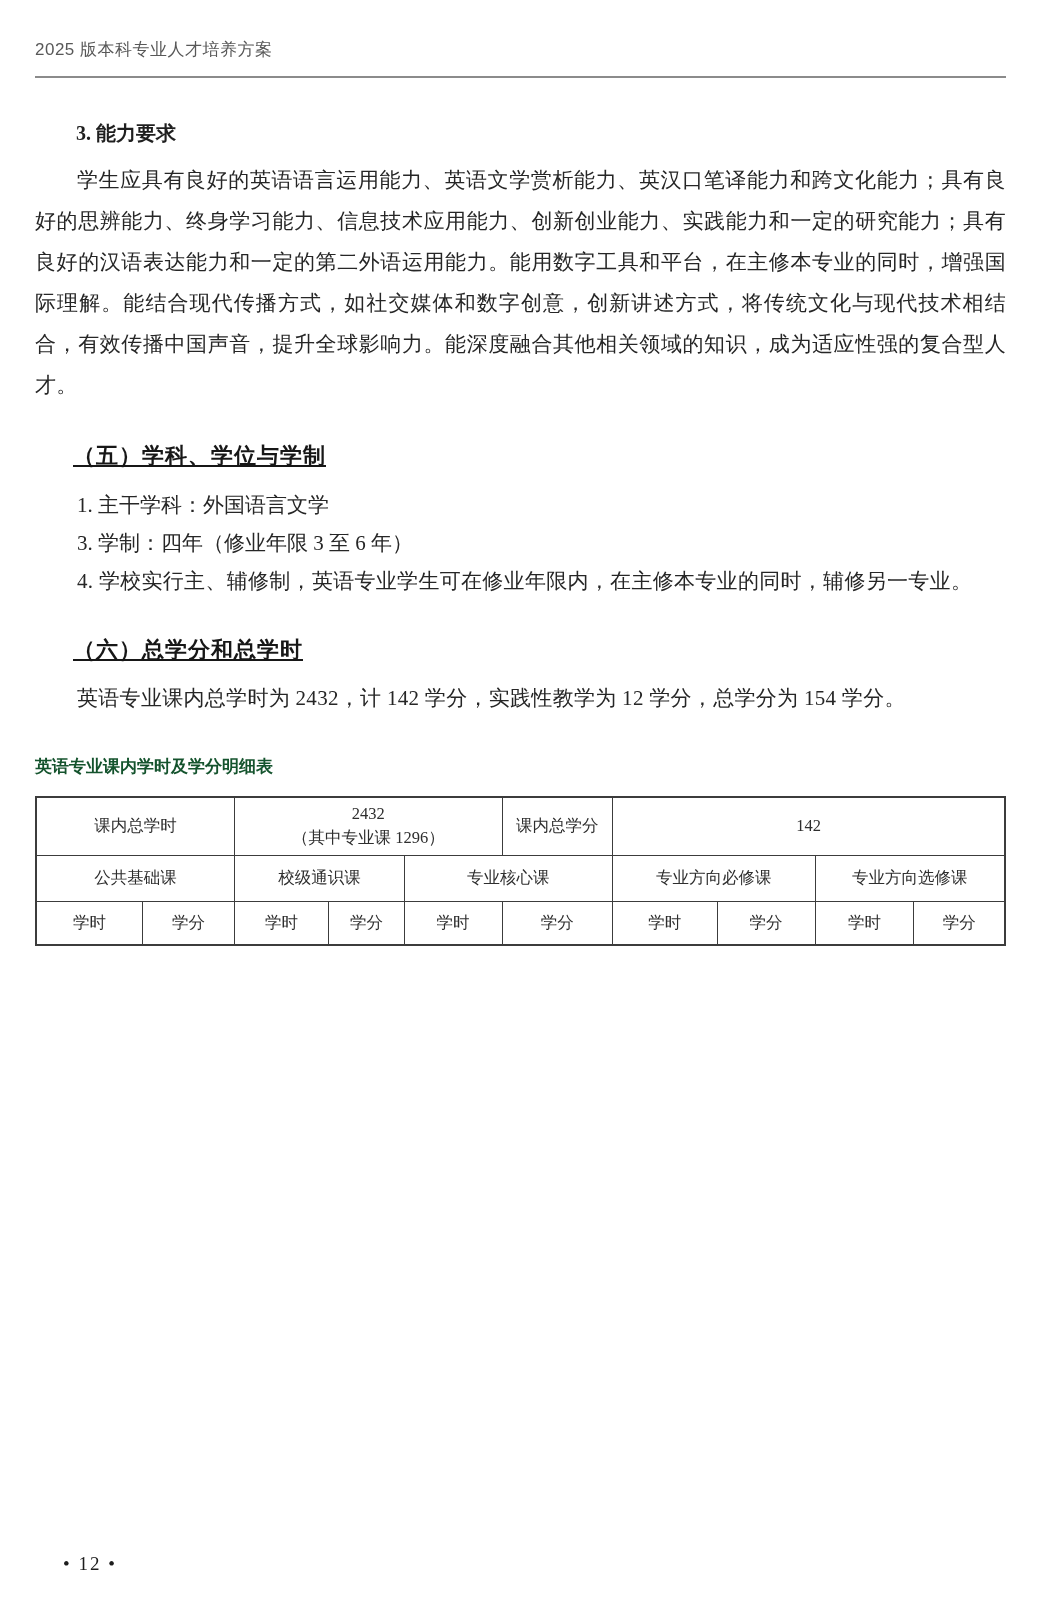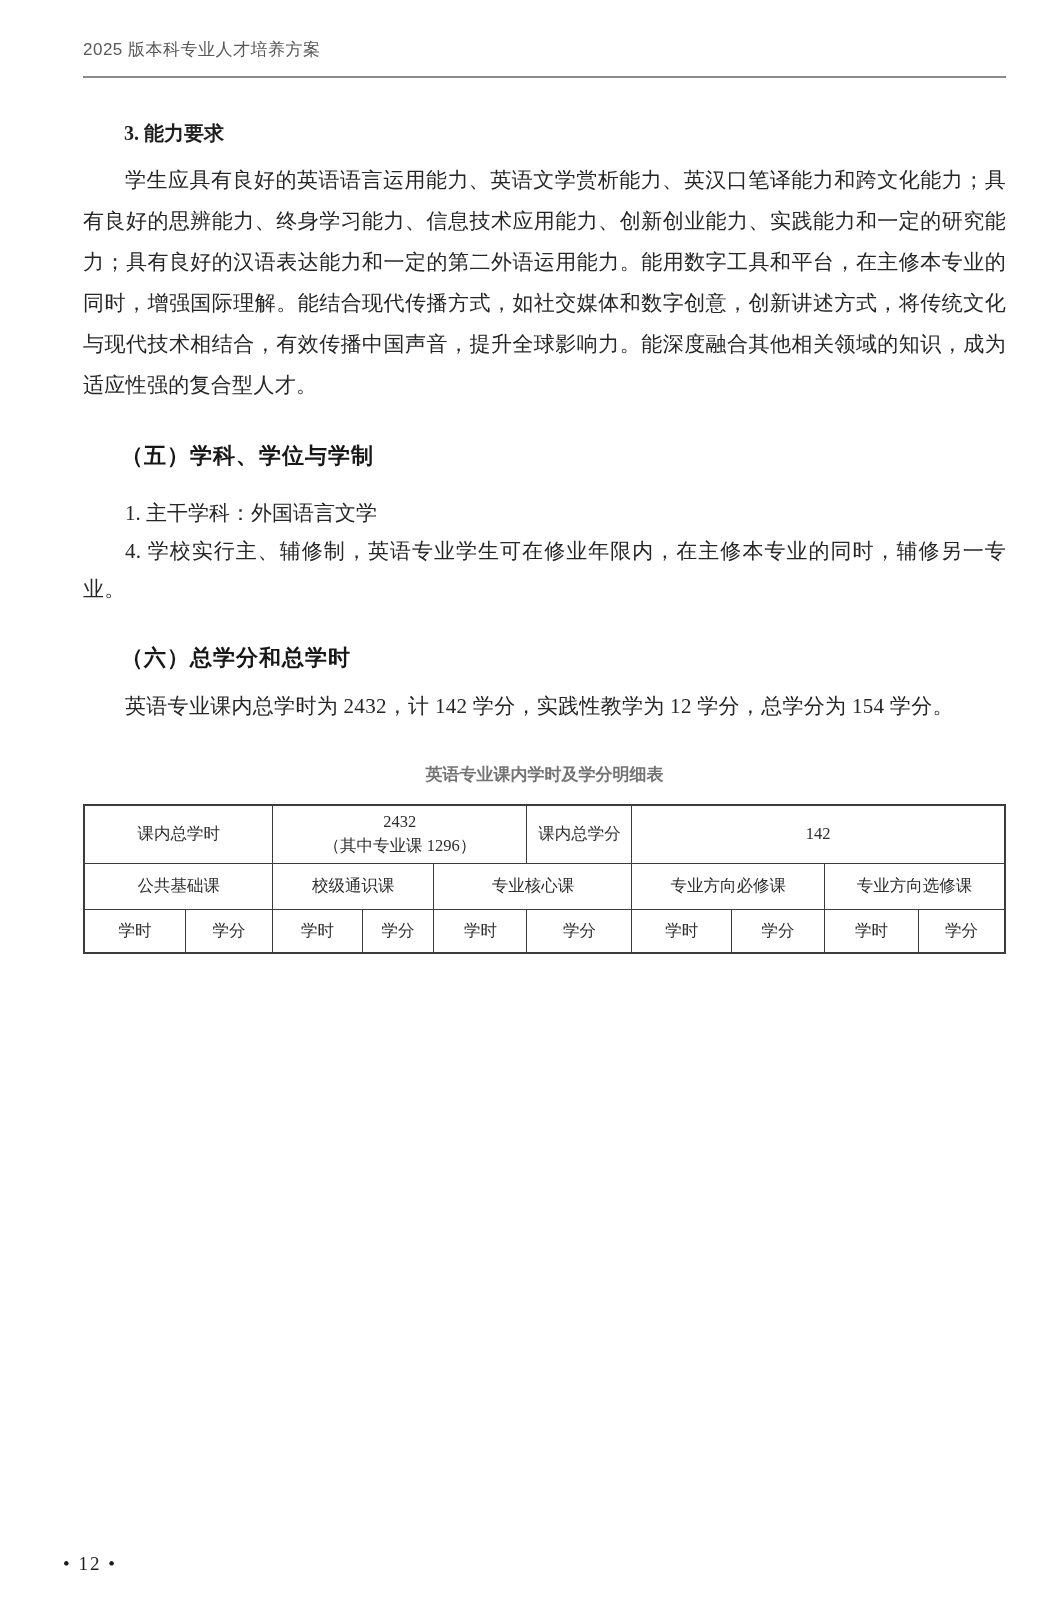--- a/index.html
+++ b/index.html
@@ -8,21 +8,21 @@
     height: 1605px;
     background: #ffffff;
     font-family: "Liberation Serif", "DejaVu Serif", serif;
     color: #262626;
     position: relative;
     overflow: hidden;
   }
   .page {
     position: absolute;
     inset: 0;
-    padding: 40px 58px 0 83px;
+    padding: 40px 58px 0 35px;
     box-sizing: border-box;
   }
   
   .header-text {
     font-family: "Liberation Sans", "DejaVu Sans", sans-serif;
     font-size: 17px;
     color: #585858;
     letter-spacing: 0.5px;
     line-height: 20px;
   }
@@ -40,32 +40,33 @@
     line-height: 26px;
   }
   .main-heading {
     font-family: "Liberation Sans", "DejaVu Sans", sans-serif;
     font-size: 22px;
     font-weight: bold;
     color: #171717;
     letter-spacing: 1px;
     margin: 36px 0 0 38px;
     line-height: 28px;
+    text-decoration: underline;
   }
   
   .body-para {
     font-size: 21px;
     line-height: 41px;
     text-align: justify;
     text-indent: 2em;
     margin: 14px 0 0 0;
     color: #262626;
     letter-spacing: 0.3px;
   }
-  .list-block { margin-top: 24px; }
+  .list-block { margin-top: 16px; }
   .list-item {
     font-size: 21px;
     line-height: 38px;
     text-indent: 2em;
     margin: 0;
     color: #262626;
   }
   .list-item-wrap {
     font-size: 21px;
     line-height: 38px;
@@ -73,22 +74,21 @@
     text-align: justify;
     margin: 0;
     color: #262626;
     letter-spacing: 0.3px;
   }
   
   .table-title {
     font-family: "Liberation Sans", "DejaVu Sans", sans-serif;
     font-size: 17px;
     font-weight: bold;
-    color: #737373;
-    text-align: center;
+    color: #14532d;
     margin-top: 36px;
   }
   .detail-table {
     width: 100%;
     border-collapse: collapse;
     table-layout: fixed;
     margin-top: 18px;
     font-size: 16.5px;
     color: #2e2e2e;
     border: 2px solid #3c3c3c;
@@ -124,20 +124,21 @@
     <div class="header-text">2025 版本科专业人才培养方案</div>
     <div class="header-rule"></div>
   </div>
 
   <h3 class="sub-heading">3. 能力要求</h3>
   <p class="body-para">学生应具有良好的英语语言运用能力、英语文学赏析能力、英汉口笔译能力和跨文化能力；具有良好的思辨能力、终身学习能力、信息技术应用能力、创新创业能力、实践能力和一定的研究能力；具有良好的汉语表达能力和一定的第二外语运用能力。能用数字工具和平台，在主修本专业的同时，增强国际理解。能结合现代传播方式，如社交媒体和数字创意，创新讲述方式，将传统文化与现代技术相结合，有效传播中国声音，提升全球影响力。能深度融合其他相关领域的知识，成为适应性强的复合型人才。</p>
 
   <h2 class="main-heading">（五）学科、学位与学制</h2>
   <div class="list-block">
     <p class="list-item">1. 主干学科：外国语言文学</p>
+    <p class="list-item">3. 学制：四年（修业年限 3 至 6 年）</p>
     <p class="list-item-wrap">4. 学校实行主、辅修制，英语专业学生可在修业年限内，在主修本专业的同时，辅修另一专业。</p>
   </div>
 
   <h2 class="main-heading">（六）总学分和总学时</h2>
   <p class="body-para">英语专业课内总学时为 2432，计 142 学分，实践性教学为 12 学分，总学分为 154 学分。</p>
 
   <div class="table-title">英语专业课内学时及学分明细表</div>
 
   <table class="detail-table">
     <colgroup>

